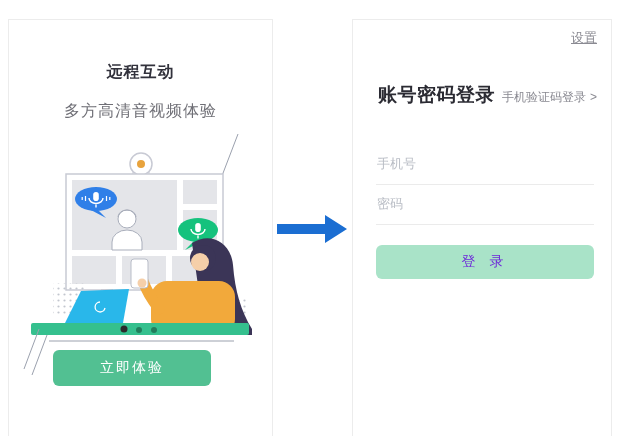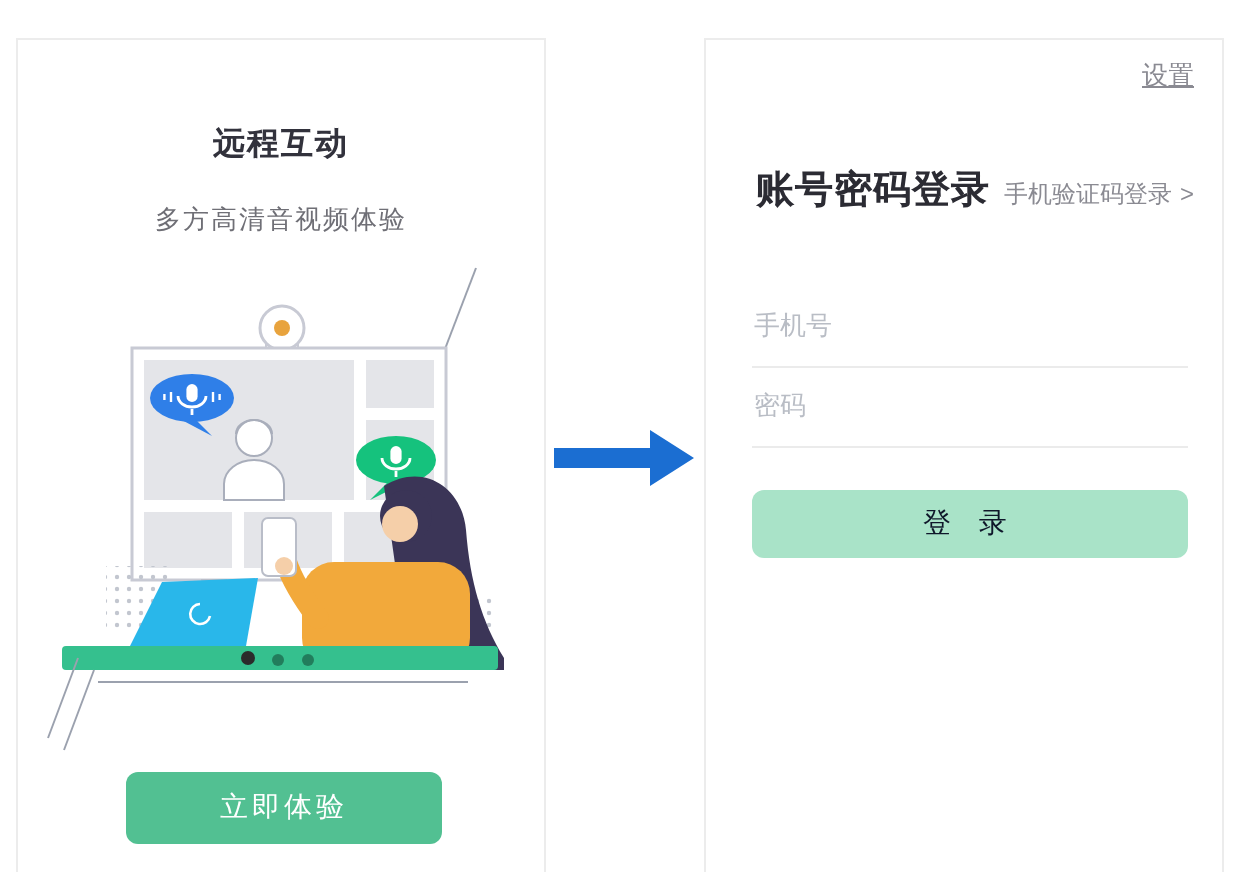--- a/index.html
+++ b/index.html
@@ -14,27 +14,27 @@
   .panel-left  { left:8px;   width:265px; }
   .panel-right { left:352px; width:260px; }
 
   
   .ob-title {
     position:absolute; top:42px; left:0; right:0; text-align:center;
     font-size:16px; font-weight:bold; color:#32323c; letter-spacing:1px;
   }
   .ob-subtitle {
     position:absolute; top:81px; left:0; right:0; text-align:center;
-    font-size:13px; color:#6f6f76; letter-spacing:1px;
+    font-size:16px; color:#6f6f76; letter-spacing:1px;
   }
   .illustration { position:absolute; top:111px; left:0; width:265px; height:250px; }
   .cta-button {
-    position:absolute; top:330px; left:54px; width:158px; height:36px;
+    position:absolute; top:330px; left:44px; width:158px; height:36px;
     background:#52c092; border:none; border-radius:6px; color:#fff;
-    font-size:14px; letter-spacing:2px; font-family:inherit; cursor:pointer;margin-top:36px;
+    font-size:14px; letter-spacing:2px; font-family:inherit; cursor:pointer;
   }
 
   
   .settings-link {
     position:absolute; top:9px; right:14px; font-size:13px; color:#8a8a92; cursor:pointer;text-decoration:underline;
   }
   .login-heading-row {
     position:absolute; top:62px; left:25px; right:14px;
     display:flex; align-items:baseline; justify-content:space-between;
   }
@@ -45,21 +45,21 @@
   .field-phone    { top:134px; }
   .field-password { top:174px; }
   .field input {
     width:100%; border:none; border-bottom:1px solid #ebebeb; outline:none;
     background:transparent; font-size:13px; color:#333; padding:0 0 13px 1px;
     font-family:inherit; box-sizing:border-box;
   }
   .field input::placeholder { color:#b9bdc5; }
   .submit-button {
     position:absolute; top:225px; left:23px; width:218px; height:34px;
-    background:#a9e3c8; border:none; border-radius:6px; color:#0f172a;
+    background:#a9e3c8; border:none; border-radius:6px; color:#6d28d9;
     font-size:14px; letter-spacing:5px; font-family:inherit; cursor:pointer;
   }
 
   
   .arrow { position:absolute; left:277px; top:214px; width:70px; height:30px; }
 </style>
 </head>
 <body>
 
 <div class="panel panel-left">

